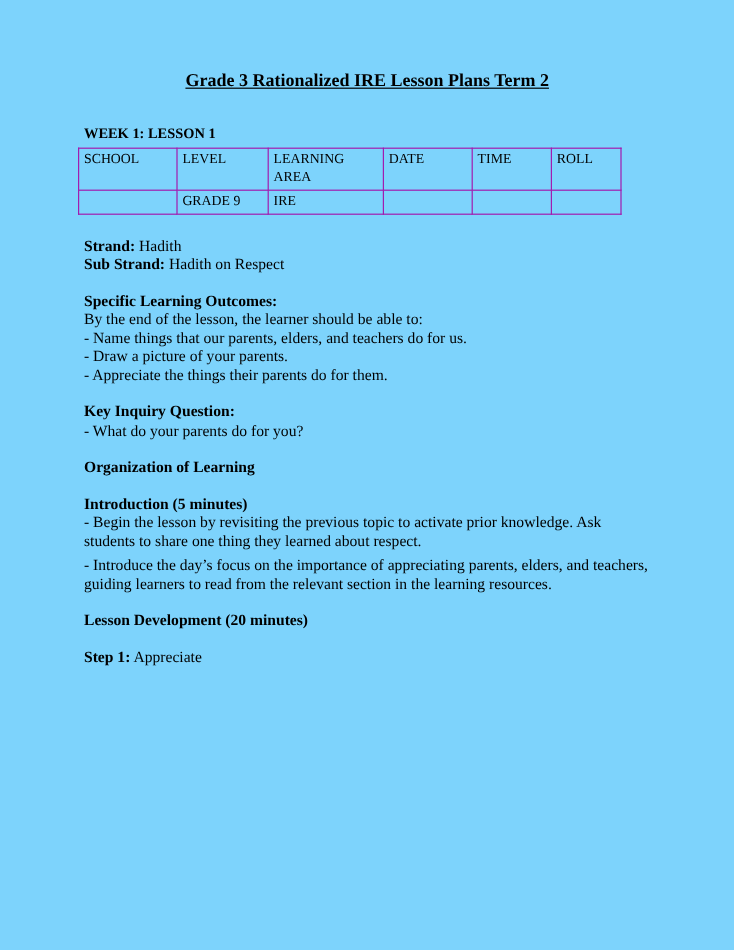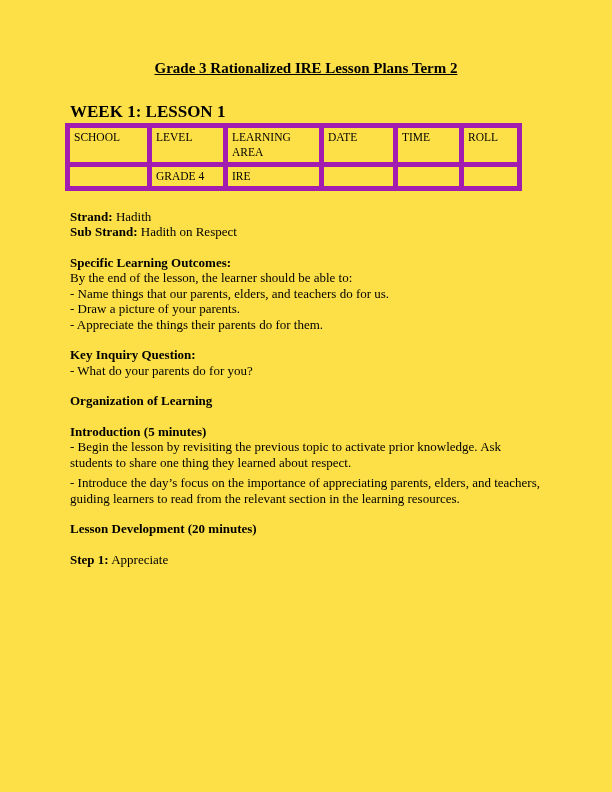--- a/index.html
+++ b/index.html
@@ -4,44 +4,44 @@
 <style>
   * { box-sizing: border-box; }
   html, body { margin: 0; padding: 0; background: #ffffff; }
   body {
     font-family: "Liberation Serif", "DejaVu Serif", serif;
     color: #000000;
   }
   .page {
     width: 612px;
     height: 792px;
-    background: #fde047;
+    background: #7dd3fc;
     padding: 60px 70px 30px 70px;
     overflow: hidden;
   }
   .title {
     font-size: 15px;
     font-weight: bold;
     text-decoration: underline;
     text-align: center;
     margin: 0 0 27px 0;
   }
   .week {
-    font-size: 17px;
+    font-size: 12px;
     font-weight: bold;
     margin: 0 0 3px 0;
   }
   table.info {
     border-collapse: collapse;
     width: 452px;
     margin: 0 0 18px -5px;
     table-layout: fixed;
   }
   table.info td {
-    border: 5px solid #a21caf;
+    border: 1px solid #a21caf;
     font-size: 11.5px;
     line-height: 15px;
     padding: 2px 4px;
     vertical-align: top;
     overflow: hidden;
   }
   p {
     margin: 0;
     font-size: 13px;
     line-height: 15.5px;
@@ -73,21 +73,21 @@
       <tr>
         <td>SCHOOL</td>
         <td>LEVEL</td>
         <td>LEARNING AREA</td>
         <td>DATE</td>
         <td>TIME</td>
         <td>ROLL</td>
       </tr>
       <tr>
         <td></td>
-        <td>GRADE 4</td>
+        <td>GRADE 9</td>
         <td>IRE</td>
         <td></td>
         <td></td>
         <td></td>
       </tr>
     </tbody>
   </table>
 
   <div class="block">
     <p><span class="bold">Strand:</span> <span>Hadith</span></p>

